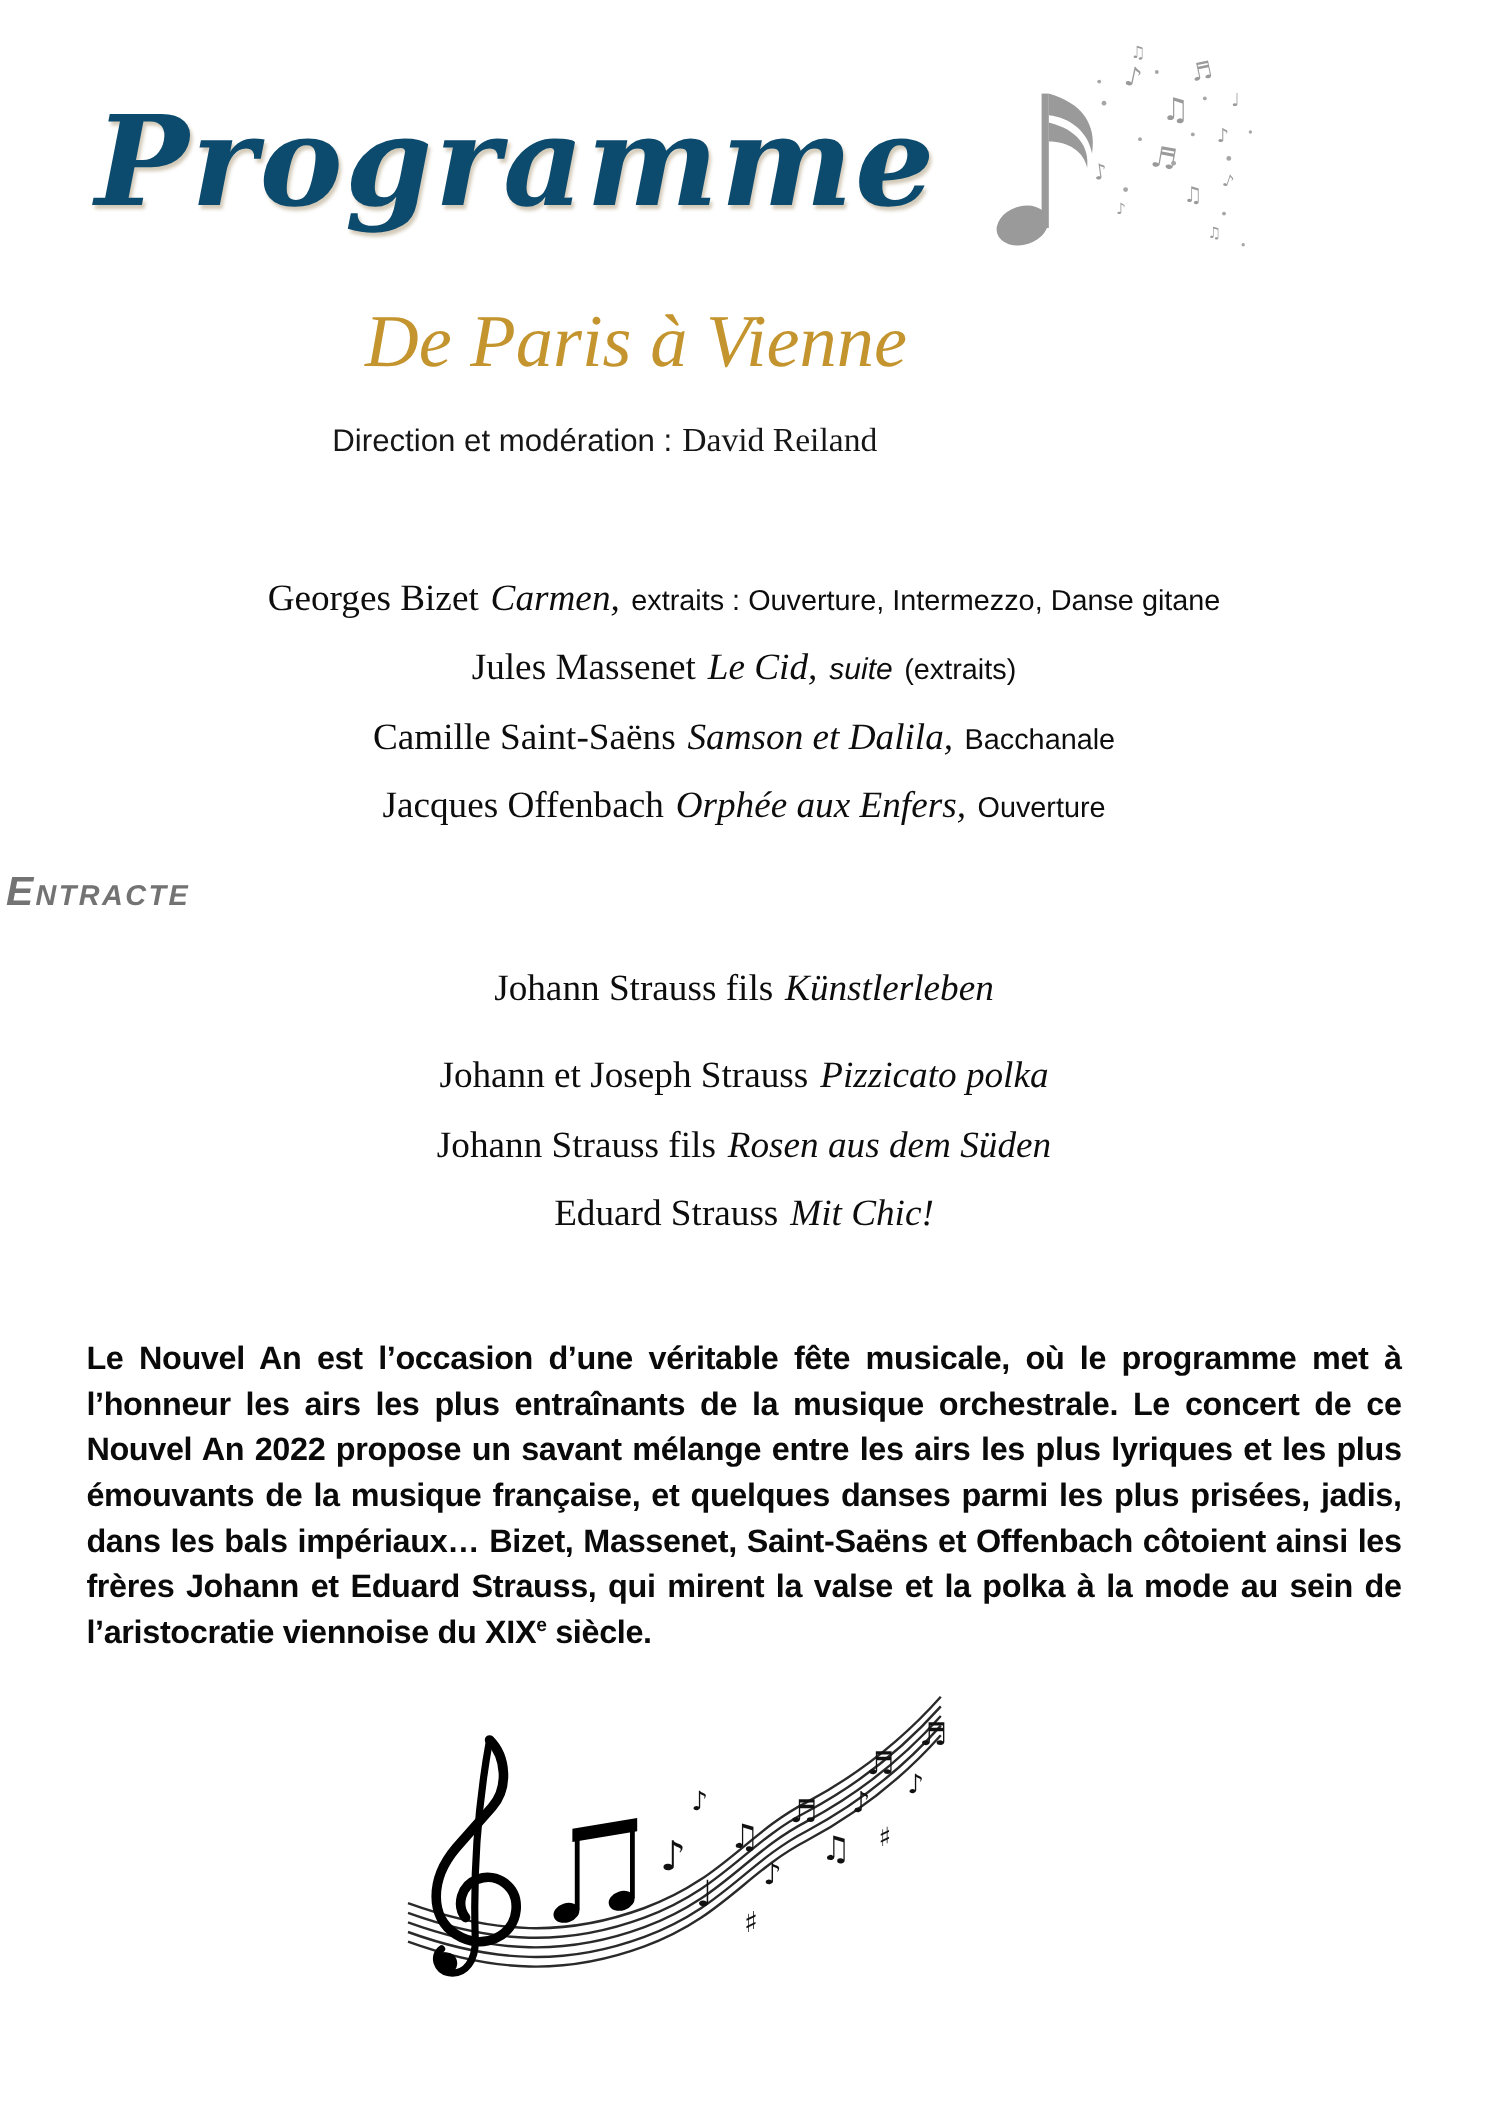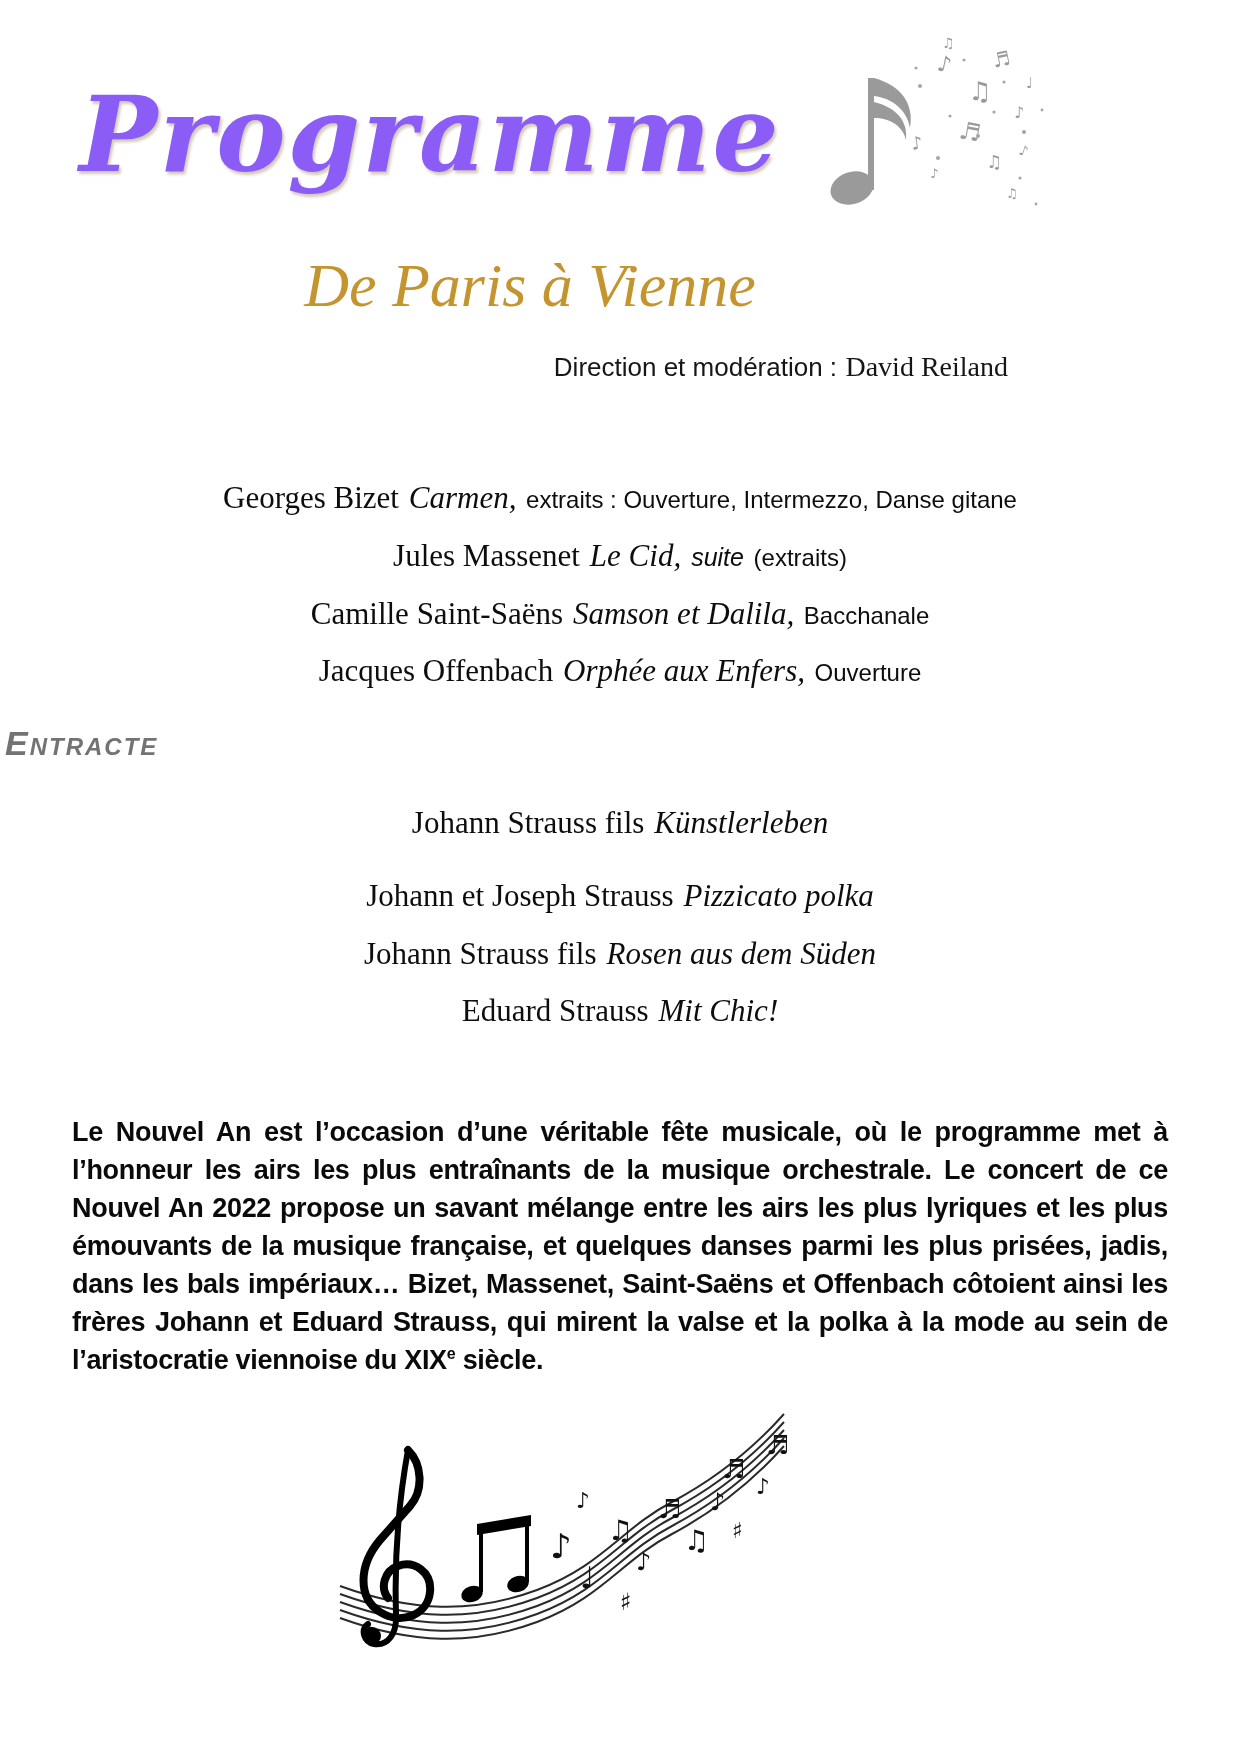--- a/index.html
+++ b/index.html
@@ -5,31 +5,31 @@
   html,body{margin:0;padding:0;background:#e8e8e8;}
   #page{
     position:relative;width:1240px;height:1754px;margin:0 auto;
     background:#ffffff;overflow:hidden;
     font-family:"Liberation Sans",sans-serif;color:#111;
   }
   
   .main-title{
     position:absolute;left:0;top:60px;width:860px;text-align:center;
     font-family:"DejaVu Serif",serif;font-style:italic;font-weight:700;
-    font-size:104px;line-height:150px;color:#8b5cf6;
+    font-size:104px;line-height:150px;color:#0c4a6e;
     text-shadow:2px 3px 3px rgba(110,80,20,.30);
     letter-spacing:2px;
   }
   .sub-title{
     position:absolute;left:0;top:248px;width:1060px;text-align:center;
     font-family:"Liberation Serif",serif;font-style:italic;
     font-size:62px;line-height:74px;color:#c4952e;
   }
   .direction-line{
-    position:absolute;left:0;top:350px;width:1008px;text-align:right;
+    position:absolute;left:0;top:350px;width:1008px;text-align:center;
     font-size:26px;line-height:34px;color:#161616;
   }
   .direction-line .director{
     font-family:"Liberation Serif",serif;font-size:28px;margin-left:.30em;
   }
   
   .prog-line{
     position:absolute;left:0;width:1240px;text-align:center;
     line-height:40px;white-space:nowrap;color:#0d0d0d;
   }

